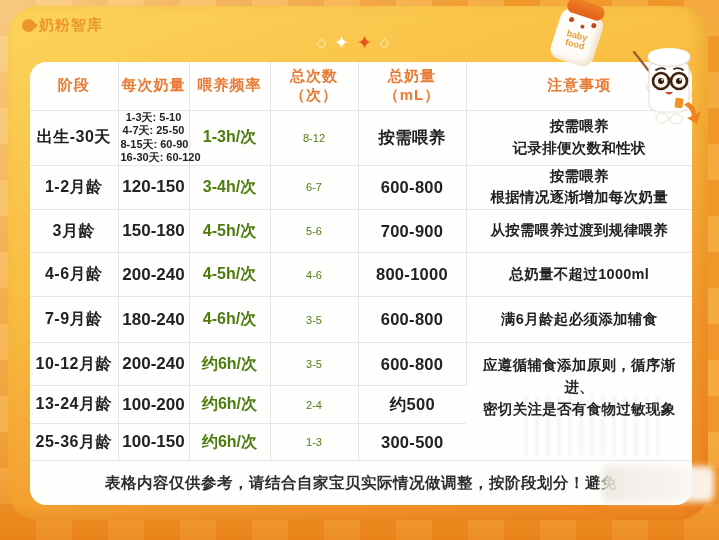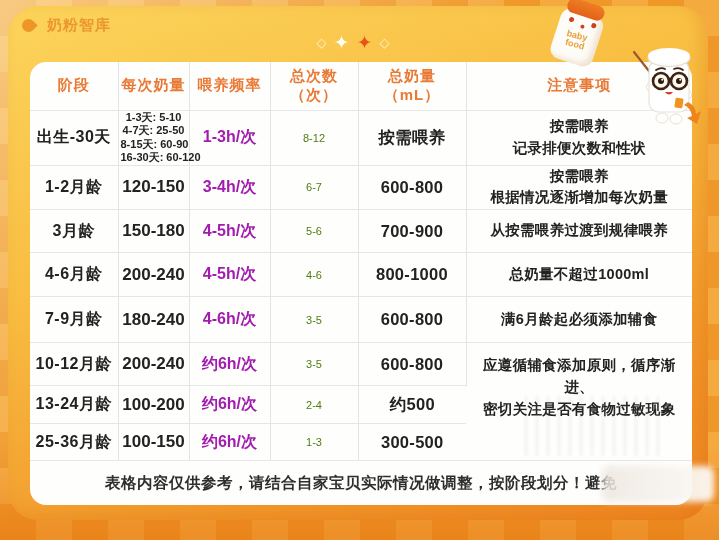--- a/index.html
+++ b/index.html
@@ -22,21 +22,21 @@
 
   
   .outer-card {
     position:absolute; left:8px; top:6px; width:700px; height:514px;
     border-radius:30px; z-index:1;
     background:linear-gradient(160deg,#FCD45B 0%, #F8BC40 40%, #F29A2C 72%, #EE8420 100%);
     box-shadow:inset -6px -4px 14px rgba(205,95,10,.22);
   }
 
   
-  .logo { position:absolute; left:14px; top:10px; display:flex; align-items:center; gap:12px; }
+  .logo { position:absolute; left:14px; top:10px; display:flex; align-items:center; gap:4px; }
   .logo-drop { width:13px; height:13px; background:#EA8C1E; border-radius:50% 0 50% 50%;
     transform:rotate(45deg); opacity:.85; }
   .logo-text { font-size:15px; font-weight:700; color:#E9922B; letter-spacing:1px; opacity:.9; }
 
   
   .title-row { position:absolute; left:110px; top:16px; width:470px; height:40px;
     display:flex; align-items:center; justify-content:center; gap:7px; }
   .title-text { font-size:29px; font-weight:800; color:#E8541A; letter-spacing:1px;
     text-shadow:0 1px 0 rgba(255,255,255,.35); white-space:nowrap; }
   .deco { line-height:1; }
@@ -72,21 +72,21 @@
   tr.row0{height:55px;} tr.row1{height:44px;} tr.row2{height:43px;padding-left:12px;}
   tr.row3{height:44px;} tr.row4{height:46px;} tr.row5{height:43px;}
   tr.row6{height:38px;} tr.row7{height:37px;}
 
   .c0{width:88px;} .c1{width:71px;} .c2{width:81px;}
   .c3{width:88px;margin-top:31px;} .c4{width:108px;} .c5{width:226px;}
 
   td.stage { font-size:16px; font-weight:700; color:#222; letter-spacing:.5px;text-align:center; }
   td.perfeed { font-size:17px; font-weight:600; color:#222; }
   td.perfeed.multi div { font-size:11px; font-weight:600; line-height:1.2; white-space:nowrap; }
-  td.freq { font-size:16px; font-weight:600; color:#a21caf; }
+  td.freq { font-size:16px; font-weight:600; color:#4d7c0f; }
   td.times { font-size:11px; font-weight:400; color:#4d7c0f; }
   td.total { font-size:16.5px; font-weight:600; color:#222; letter-spacing:.3px; }
   td.notes { font-size:14.5px; font-weight:700; color:#222; line-height:1.5; letter-spacing:.3px; }
   td.notes.merged { vertical-align:top; padding-top:12px; }
 
   .table-footer { height:45px; display:flex; align-items:center; justify-content:center; }
   .footer-text { font-size:15.5px; font-weight:600; color:#2E2E2E; letter-spacing:.5px; }
 
   
   .wm-streaks { position:absolute; left:525px; top:396px; width:135px; height:60px;

